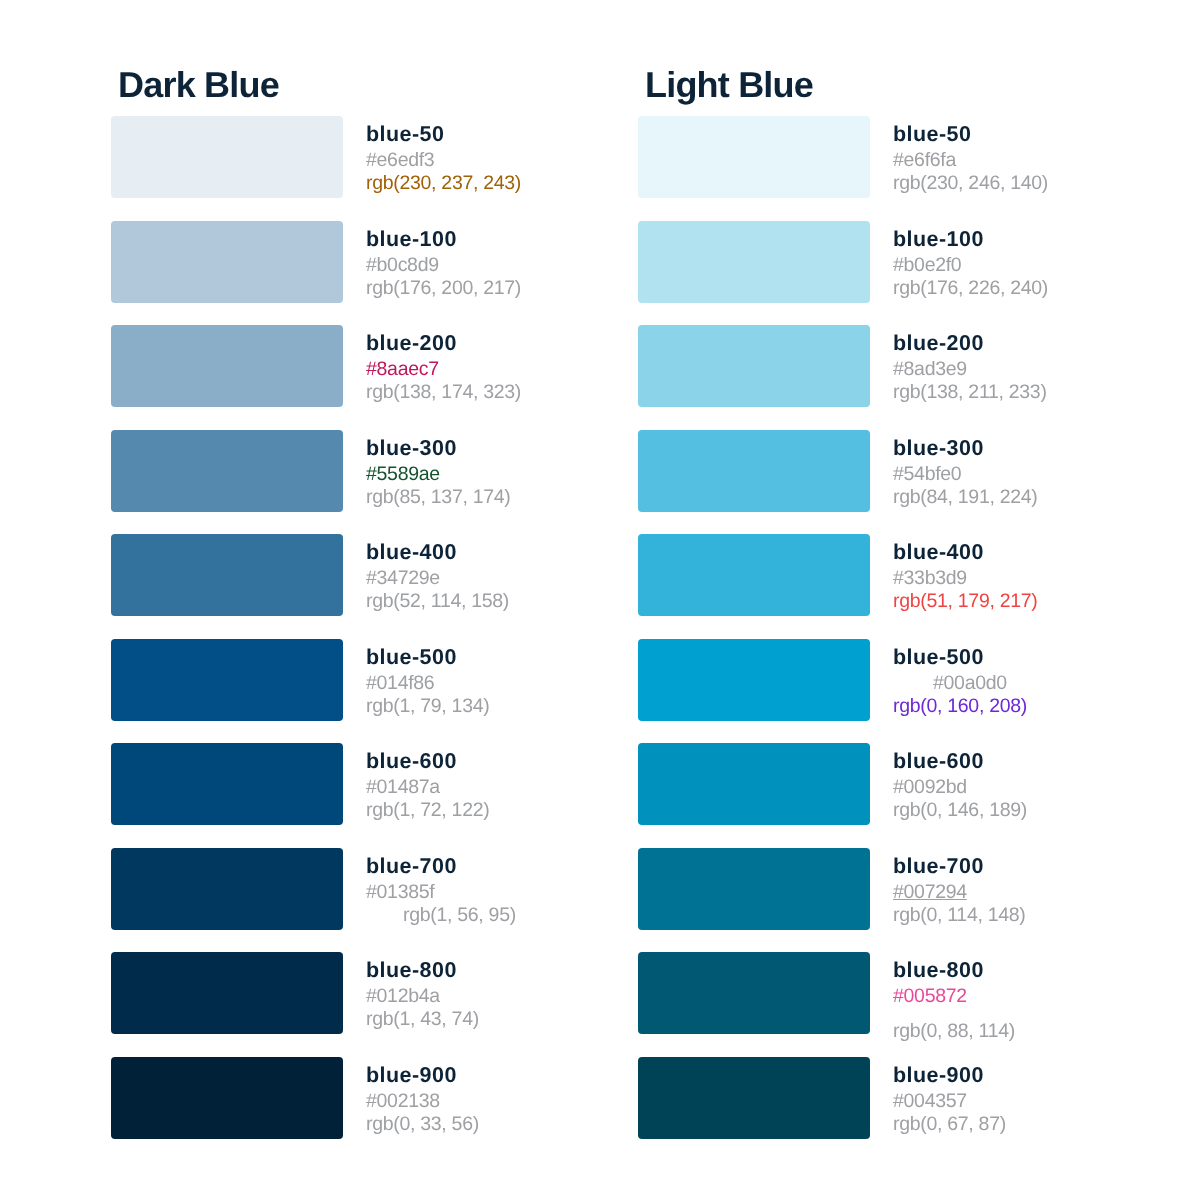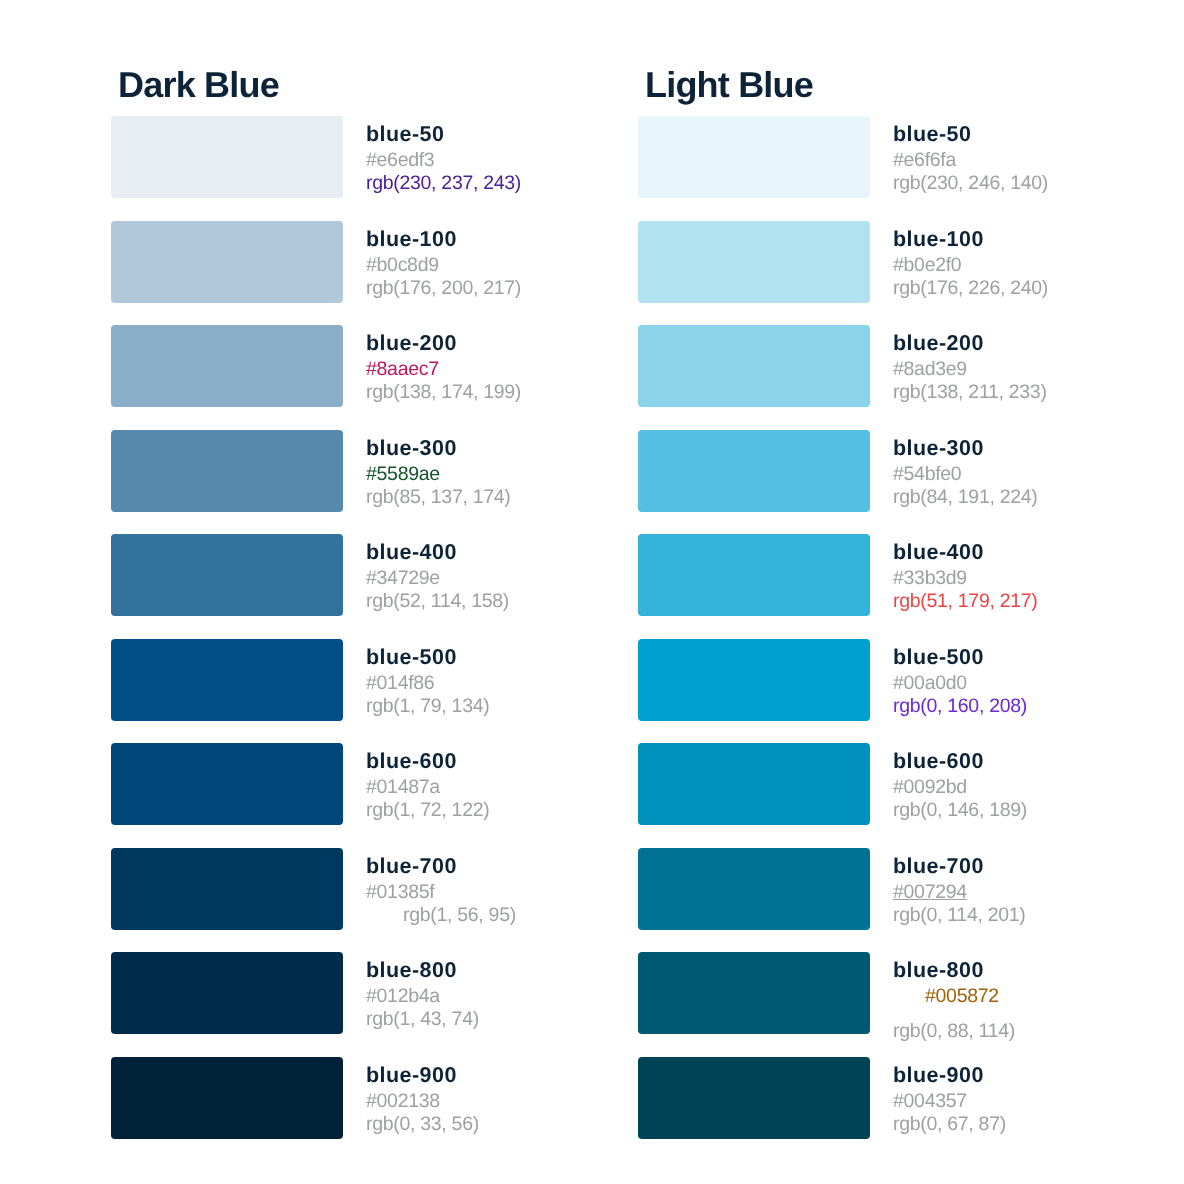--- a/index.html
+++ b/index.html
@@ -91,37 +91,37 @@
 
 <div id="page">
   <section class="palette-col" id="col-dark-blue">
     <h2 class="palette-title" style="color: rgb(13, 36, 56);">Dark Blue</h2>
     <ul class="swatch-list">
       <li class="swatch-row">
         <div class="swatch-chip" style="background-color: rgb(230, 237, 243);"></div>
         <div class="swatch-info">
           <div class="swatch-name" style="color: rgb(13, 36, 56);">blue-50</div>
           <div class="swatch-hex" style="color: rgb(158, 160, 164);">#e6edf3</div>
-          <div class="swatch-rgb" style="color: #4c1d95;">rgb(230, 237, 243)</div>
+          <div class="swatch-rgb" style="color: #a16207;">rgb(230, 237, 243)</div>
         </div>
       </li>
       <li class="swatch-row">
         <div class="swatch-chip" style="background-color: rgb(176, 200, 217);"></div>
         <div class="swatch-info">
           <div class="swatch-name" style="color: rgb(13, 36, 56);">blue-100</div>
           <div class="swatch-hex" style="color: rgb(158, 160, 164);">#b0c8d9</div>
           <div class="swatch-rgb" style="color: rgb(158, 160, 164);">rgb(176, 200, 217)</div>
         </div>
       </li>
       <li class="swatch-row">
         <div class="swatch-chip" style="background-color: rgb(138, 174, 199);"></div>
         <div class="swatch-info">
           <div class="swatch-name" style="color: rgb(13, 36, 56);">blue-200</div>
           <div class="swatch-hex" style="color: #be185d;">#8aaec7</div>
-          <div class="swatch-rgb" style="color: rgb(158, 160, 164);">rgb(138, 174, 199)</div>
+          <div class="swatch-rgb" style="color: rgb(158, 160, 164);">rgb(138, 174, 323)</div>
         </div>
       </li>
       <li class="swatch-row">
         <div class="swatch-chip" style="background-color: rgb(85, 137, 174);"></div>
         <div class="swatch-info">
           <div class="swatch-name" style="color: rgb(13, 36, 56);">blue-300</div>
           <div class="swatch-hex" style="color: #14532d;">#5589ae</div>
           <div class="swatch-rgb" style="color: rgb(158, 160, 164);">rgb(85, 137, 174)</div>
         </div>
       </li>
@@ -215,45 +215,45 @@
         <div class="swatch-info">
           <div class="swatch-name" style="color: rgb(13, 36, 56);">blue-400</div>
           <div class="swatch-hex" style="color: rgb(158, 160, 164);">#33b3d9</div>
           <div class="swatch-rgb" style="color: #ef4444;">rgb(51, 179, 217)</div>
         </div>
       </li>
       <li class="swatch-row">
         <div class="swatch-chip" style="background-color: rgb(0, 160, 208);"></div>
         <div class="swatch-info">
           <div class="swatch-name" style="color: rgb(13, 36, 56);">blue-500</div>
-          <div class="swatch-hex" style="color: rgb(158, 160, 164);">#00a0d0</div>
+          <div class="swatch-hex" style="color: rgb(158, 160, 164); margin-left: 40px;">#00a0d0</div>
           <div class="swatch-rgb" style="color: #6d28d9;">rgb(0, 160, 208)</div>
         </div>
       </li>
       <li class="swatch-row">
         <div class="swatch-chip" style="background-color: rgb(0, 146, 189);"></div>
         <div class="swatch-info">
           <div class="swatch-name" style="color: rgb(13, 36, 56);">blue-600</div>
           <div class="swatch-hex" style="color: rgb(158, 160, 164);">#0092bd</div>
           <div class="swatch-rgb" style="color: rgb(158, 160, 164);">rgb(0, 146, 189)</div>
         </div>
       </li>
       <li class="swatch-row">
         <div class="swatch-chip" style="background-color: rgb(0, 114, 148);"></div>
         <div class="swatch-info">
           <div class="swatch-name" style="color: rgb(13, 36, 56);">blue-700</div>
           <div class="swatch-hex" style="color: rgb(158, 160, 164); text-decoration: underline;">#007294</div>
-          <div class="swatch-rgb" style="color: rgb(158, 160, 164);">rgb(0, 114, 201)</div>
+          <div class="swatch-rgb" style="color: rgb(158, 160, 164);">rgb(0, 114, 148)</div>
         </div>
       </li>
       <li class="swatch-row">
         <div class="swatch-chip" style="background-color: rgb(0, 88, 114);"></div>
         <div class="swatch-info">
           <div class="swatch-name" style="color: rgb(13, 36, 56);">blue-800</div>
-          <div class="swatch-hex" style="color: #a16207; margin-left: 32px;">#005872</div>
+          <div class="swatch-hex" style="color: #ec4899;">#005872</div>
           <div class="swatch-rgb" style="color: rgb(158, 160, 164); margin-top: 12px;">rgb(0, 88, 114)</div>
         </div>
       </li>
       <li class="swatch-row">
         <div class="swatch-chip" style="background-color: rgb(0, 67, 87);"></div>
         <div class="swatch-info">
           <div class="swatch-name" style="color: rgb(13, 36, 56);">blue-900</div>
           <div class="swatch-hex" style="color: rgb(158, 160, 164);">#004357</div>
           <div class="swatch-rgb" style="color: rgb(158, 160, 164);">rgb(0, 67, 87)</div>
         </div>

